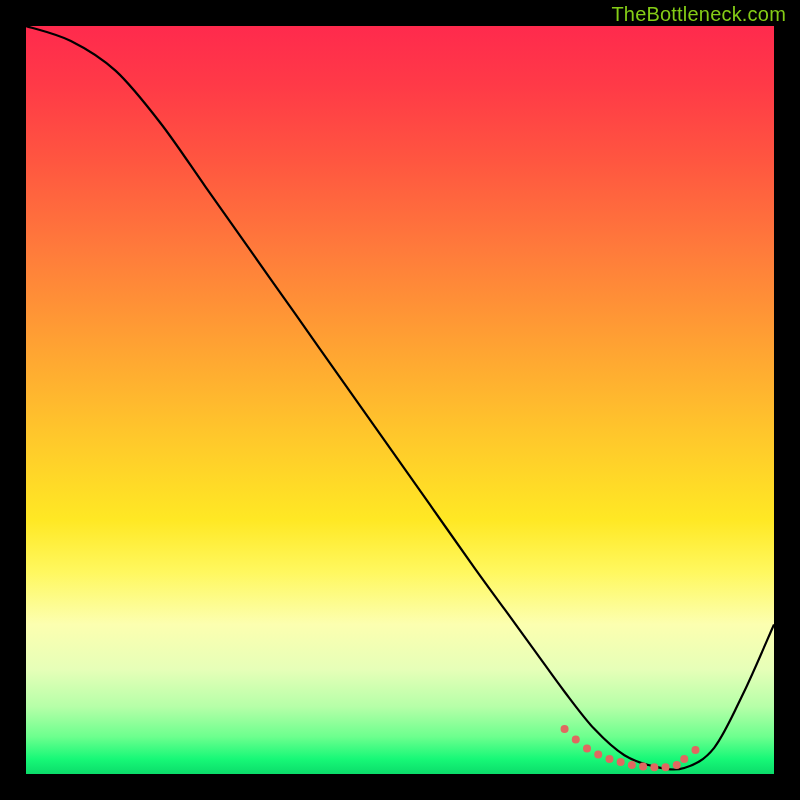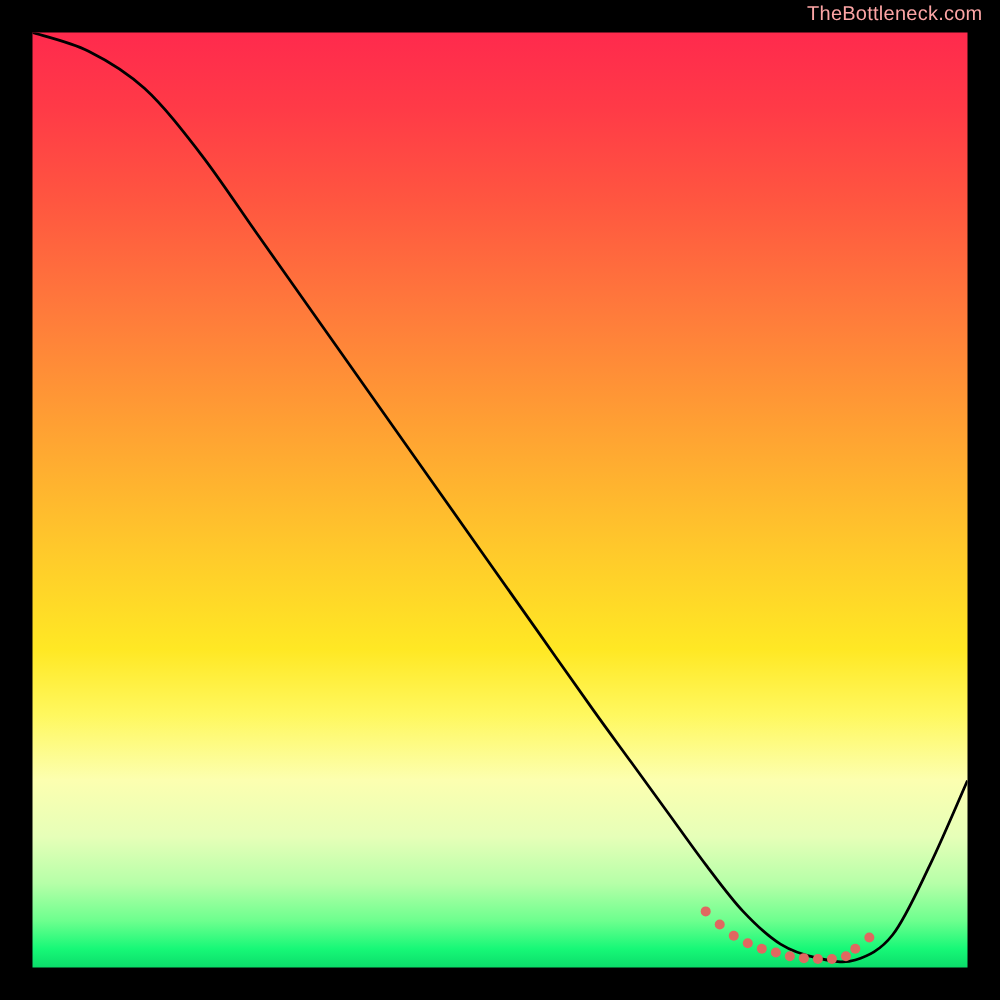--- a/index.html
+++ b/index.html
@@ -39,22 +39,22 @@
     left: 0;
     top: 0;
     width: 748px;
     height: 748px;
   }
   .watermark {
     position: absolute;
     top: 3px;
     right: 14px;
     font-family: Arial, Helvetica, sans-serif;
-    font-size: 16px;
-    color: #fca5a5;
+    font-size: 20px;
+    color: #84cc16;
     letter-spacing: 0.2px;
   }
 </style>
 </head>
 <body>
 
 <div class="stage">
   <div class="plot-area">
     <svg class="curve-svg" viewBox="0 0 748 748" preserveAspectRatio="none">
       <path id="main-curve" fill="none" stroke="#000" stroke-width="2.2" d="M 0 0 C 7.4799999999999995 2.4933333333333394, 29.919999999999995 7.480000000000037, 44.879999999999995 14.960000000000036 C 59.839999999999996 22.440000000000037, 74.8 31.166666666666664, 89.75999999999999 44.879999999999995 C 104.71999999999998 58.59333333333333, 119.67999999999999 77.91666666666669, 134.64 97.24000000000001 C 149.6 116.56333333333333, 164.55999999999997 139.6266666666666, 179.51999999999998 160.81999999999994 C 194.48 182.01333333333326, 209.44 203.20666666666662, 224.4 224.39999999999998 C 239.36 245.59333333333333, 254.32 266.7866666666667, 269.28 287.98 C 284.23999999999995 309.17333333333335, 299.2 330.3666666666667, 314.15999999999997 351.56 C 329.11999999999995 372.75333333333333, 344.0799999999999 393.94666666666666, 359.03999999999996 415.14 C 374 436.3333333333333, 388.96000000000004 457.5266666666667, 403.92 478.72 C 418.88 499.91333333333336, 436.33333333333337 524.8466666666666, 448.8 542.3 C 461.26666666666665 559.7533333333333, 468.74666666666667 569.7266666666667, 478.72 583.44 C 488.6933333333334 597.1533333333334, 498.66666666666674 610.8666666666667, 508.64000000000004 624.58 C 518.6133333333333 638.2933333333334, 528.5866666666666 652.63, 538.56 665.72 C 548.5333333333333 678.8100000000001, 558.5066666666667 692.5233333333333, 568.48 703.12 C 578.4533333333334 713.7166666666667, 588.4266666666666 723.0666666666666, 598.4 729.3 C 608.3733333333333 735.5333333333333, 618.3466666666666 738.4006666666667, 628.3199999999999 740.52 C 638.2933333333333 742.6393333333333, 648.2666666666667 745.1326666666666, 658.24 742.016 C 668.2133333333334 738.8993333333333, 678.1866666666667 734.5360000000001, 688.1600000000001 721.82 C 698.1333333333334 709.104, 708.1066666666666 686.2900000000001, 718.0799999999999 665.72 C 728.0533333333333 645.15, 743.0133333333333 609.62, 748 598.4"></path>

